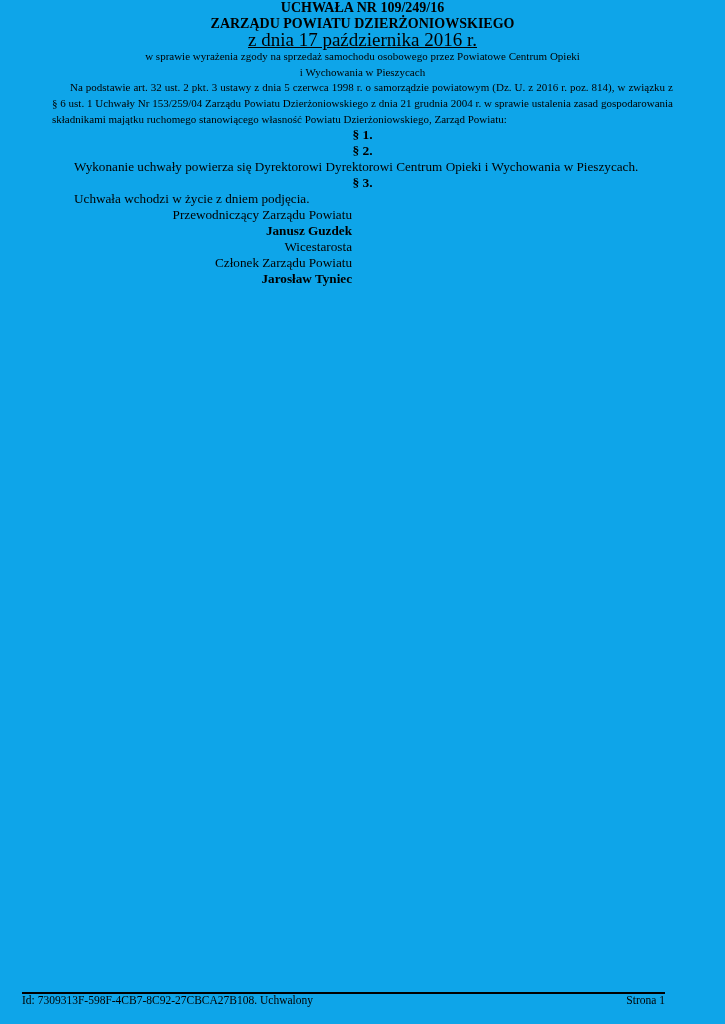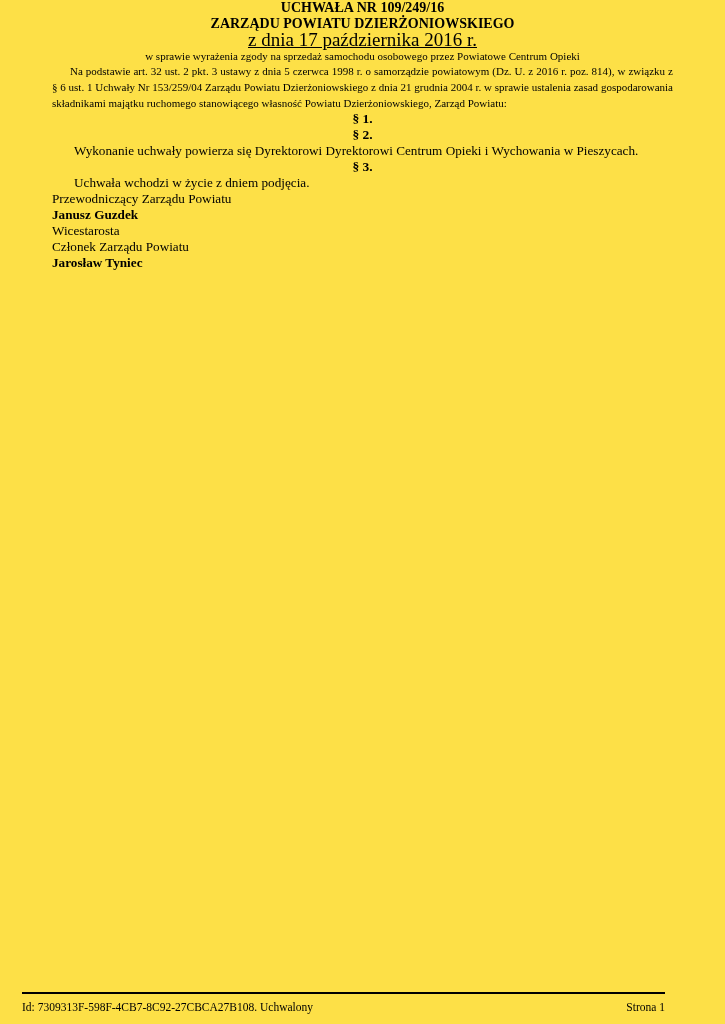--- a/index.html
+++ b/index.html
@@ -4,21 +4,21 @@
 <style>
   html, body {
     margin: 0;
     padding: 0;
     background: #ffffff;
   }
   .page {
     position: relative;
     width: 725px;
     height: 1024px;
-    background: #fde047;
+    background: #0ea5e9;
     color: #000000;
     font-family: "Liberation Serif", "DejaVu Serif", serif;
     overflow: hidden;
   }
   .content {
     position: absolute;
     left: 52px;
     top: 0;
     width: 621px;
   }
@@ -68,40 +68,40 @@
   .sec1-text { margin-top: 1px; }
   .sec2-head { margin-top: 16px; }
   .sec2-text { margin-top: 7px; }
   .sec3-head { margin-top: 15px; }
   .sec3-text { margin-top: 8px; }
 
   .sig-block {
     margin-top: 70px;
     margin-left: 315px;
     width: 300px;
-    text-align: left;
+    text-align: right;
     font-size: 13.2px;
   }
   .sig-role {
     line-height: 16px;
     margin-bottom: 33px;
   }
   .sig-name {
     font-weight: bold;
     line-height: 16px;
     margin-bottom: 33px;
   }
 
   .footer {
     position: absolute;
     left: 22px;
     top: 992px;
     width: 643px;
     border-top: 2px solid #000000;
-    padding-top: 7px;
+    padding-top: 0;
     display: flex;
     justify-content: space-between;
     font-size: 11.5px;
     line-height: 13px;
   }
 </style>
 </head>
 <body>
 
 <div class="page">
@@ -109,20 +109,21 @@
 
     <div class="doc-title">
       <div>UCHWAŁA NR 109/249/16</div>
       <div>ZARZĄDU POWIATU DZIERŻONIOWSKIEGO</div>
     </div>
 
     <div class="doc-date">z dnia 17 października 2016 r.</div>
 
     <div class="doc-subject">
       <div>w sprawie wyrażenia zgody na sprzedaż samochodu osobowego przez Powiatowe Centrum Opieki</div>
+      <div>i Wychowania w Pieszycach</div>
     </div>
 
     <p class="preamble">Na podstawie art. 32 ust. 2 pkt. 3 ustawy z dnia 5 czerwca 1998 r. o samorządzie powiatowym (Dz. U. z 2016 r. poz. 814), w związku z § 6 ust. 1 Uchwały Nr 153/259/04 Zarządu Powiatu Dzierżoniowskiego z dnia 21 grudnia 2004 r. w sprawie ustalenia zasad gospodarowania składnikami majątku ruchomego stanowiącego własność Powiatu Dzierżoniowskiego, Zarząd Powiatu:</p>
 
     <div class="sec-head sec1-head">§ 1.</div>
 
     <div class="sec-head sec2-head">§ 2.</div>
     <p class="sec-text sec2-text">Wykonanie uchwały powierza się Dyrektorowi Dyrektorowi Centrum Opieki i Wychowania w Pieszycach.</p>
 
     <div class="sec-head sec3-head">§ 3.</div>

